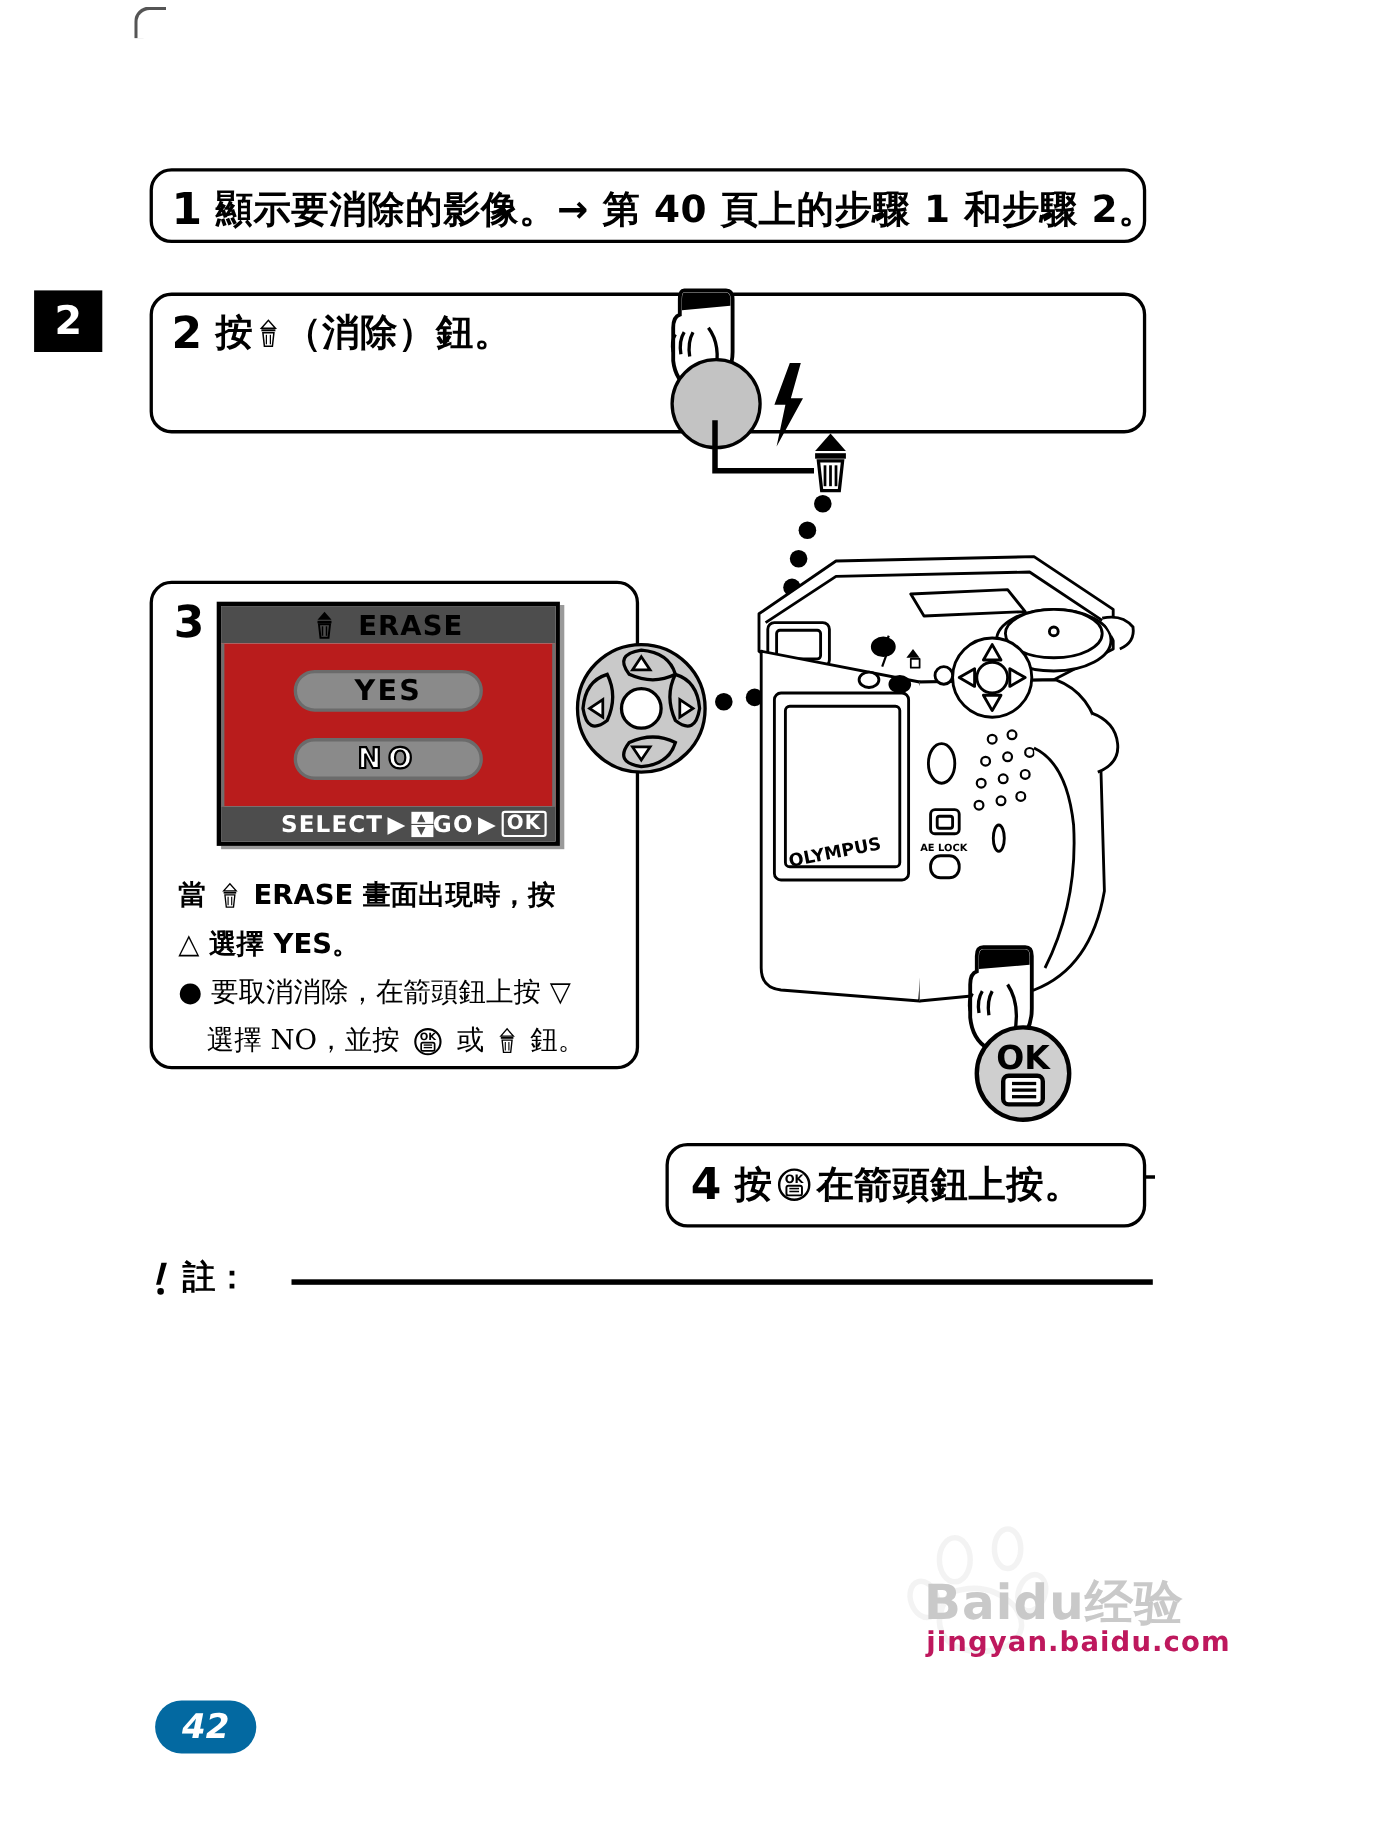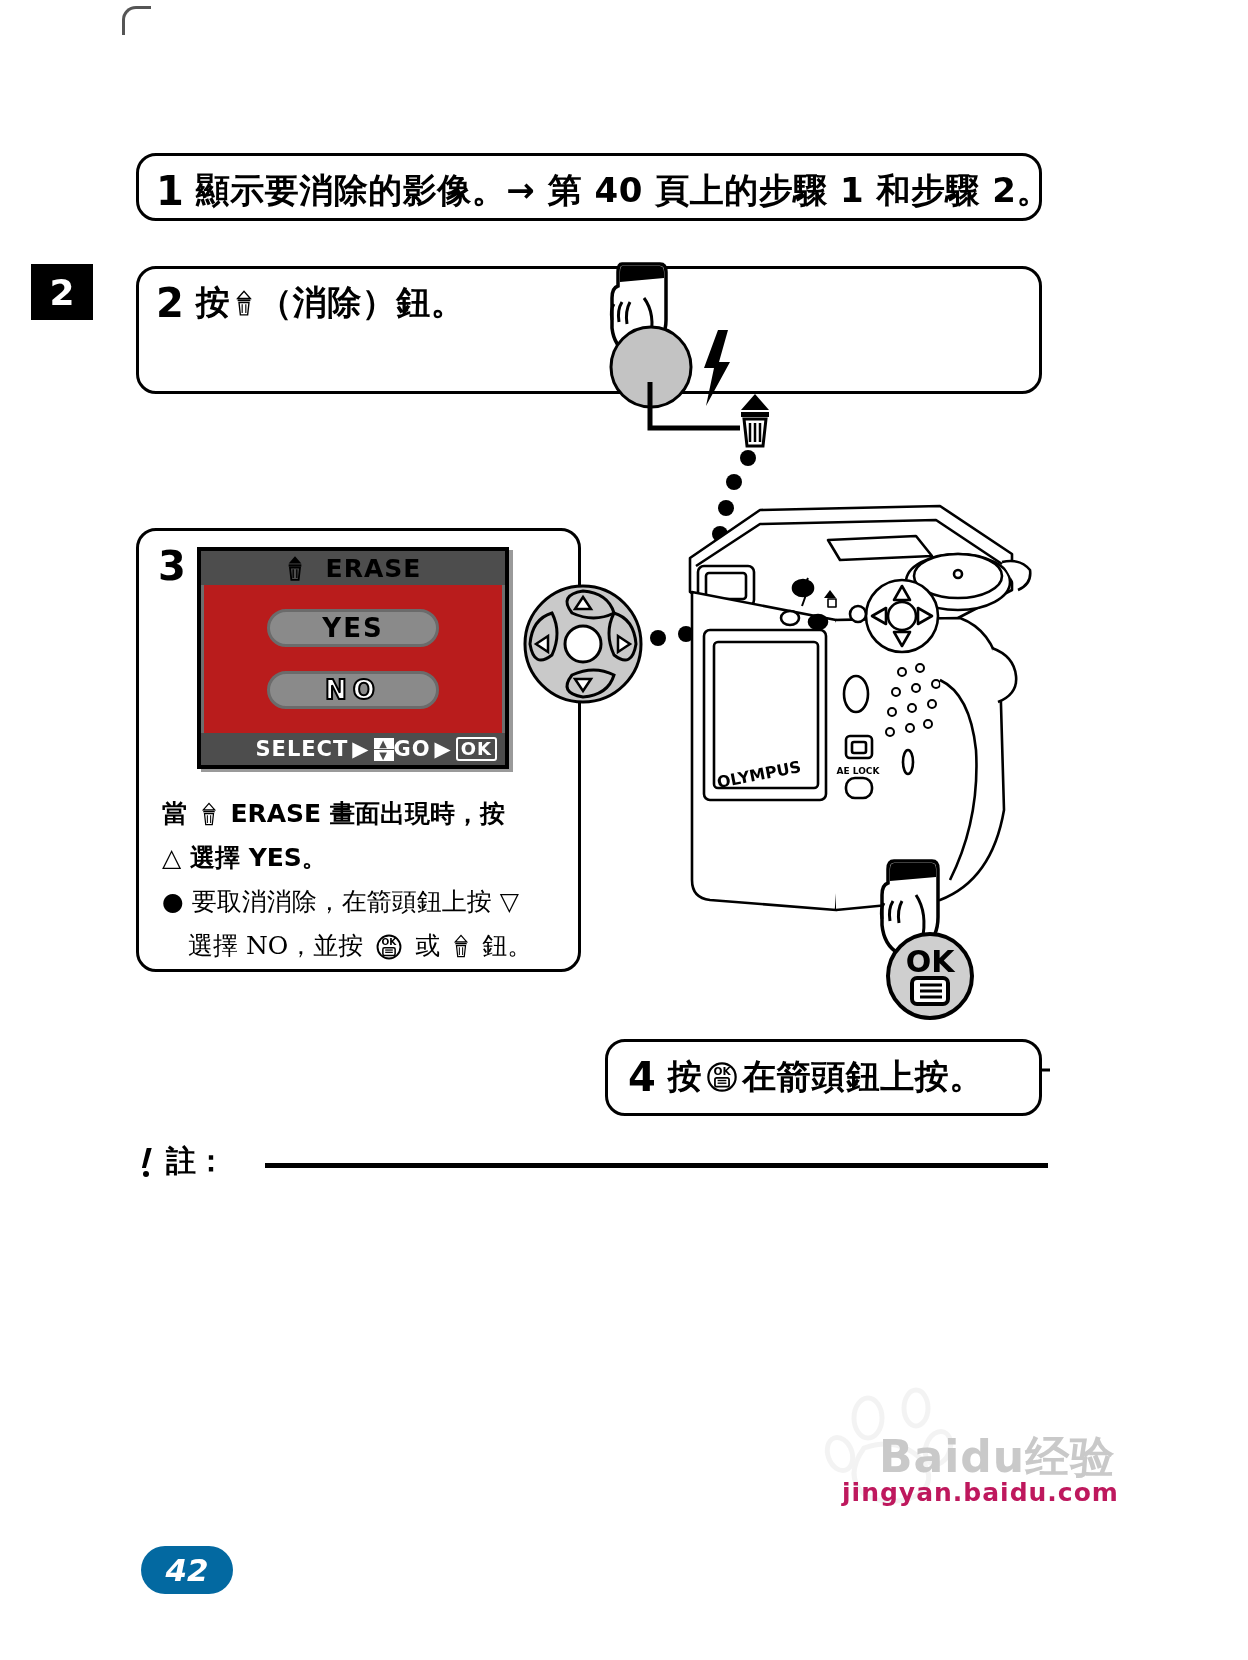--- a/index.html
+++ b/index.html
@@ -113,21 +113,21 @@
   .pagenum{
     position:absolute;left:141px;top:1546px;width:92px;height:48px;background:#0369a1;border-radius:24px;
     color:#fff;font-size:31px;font-style:italic;font-weight:bold;
     display:flex;align-items:center;justify-content:center;
   }
 
   
   .watermark{position:absolute;left:830px;top:1390px;width:400px;height:130px;opacity:.30;}
   .wm-text{
     position:absolute;left:840px;top:1428px;font-size:44px;font-weight:bold;color:#c9c9c9;
-    font-family:"DejaVu Sans","Liberation Sans",sans-serif;letter-spacing:1px;margin-left:39px;
+    font-family:"DejaVu Sans","Liberation Sans",sans-serif;letter-spacing:1px;
   }
   .wm-sub{
     position:absolute;left:842px;top:1478px;font-size:25px;font-weight:bold;color:#be185d;letter-spacing:1px;
   }
   svg{display:block;overflow:visible;}
 </style>
 </head>
 <body>
 
 <div class="page">

